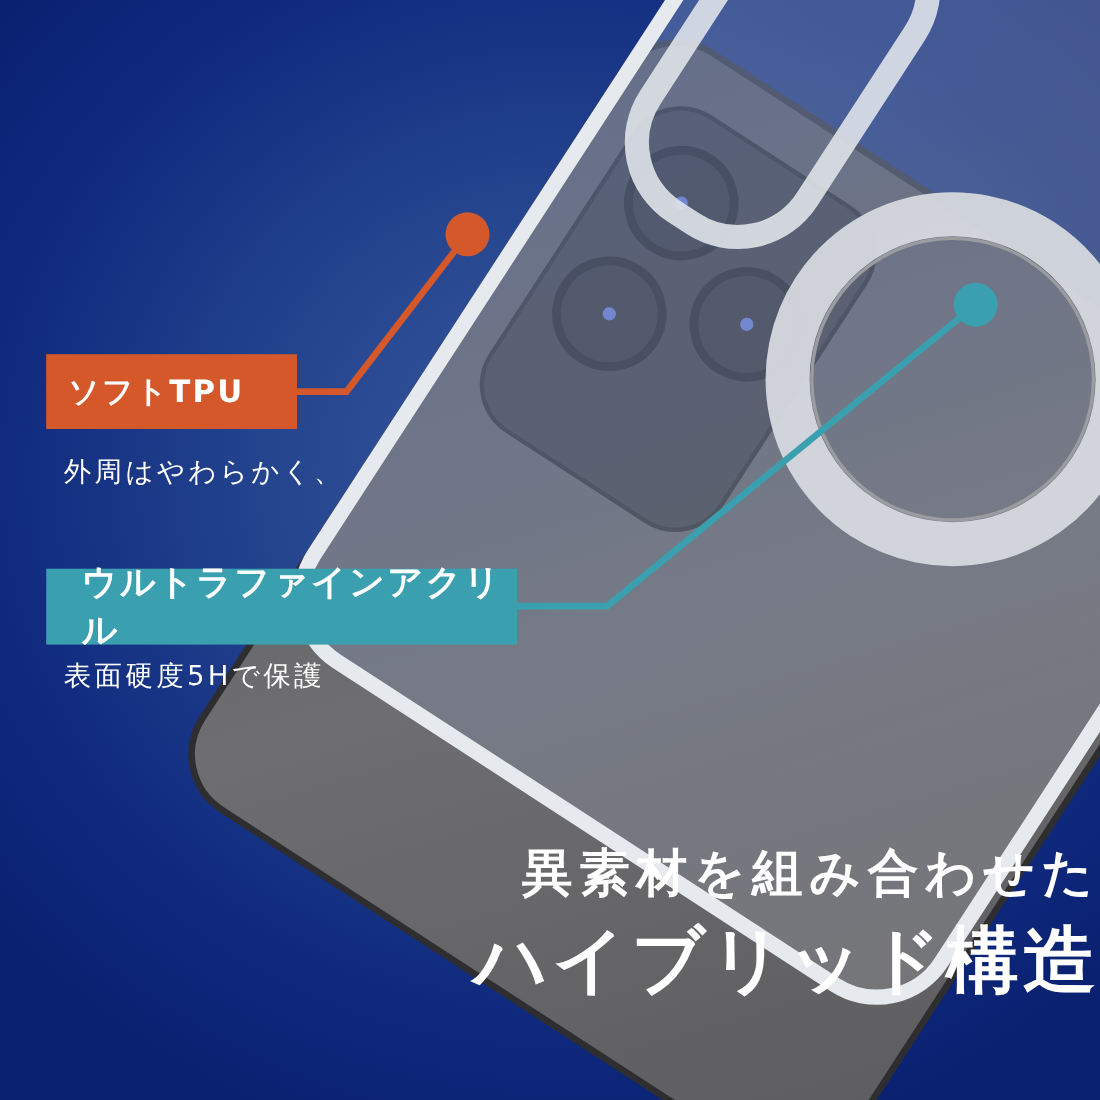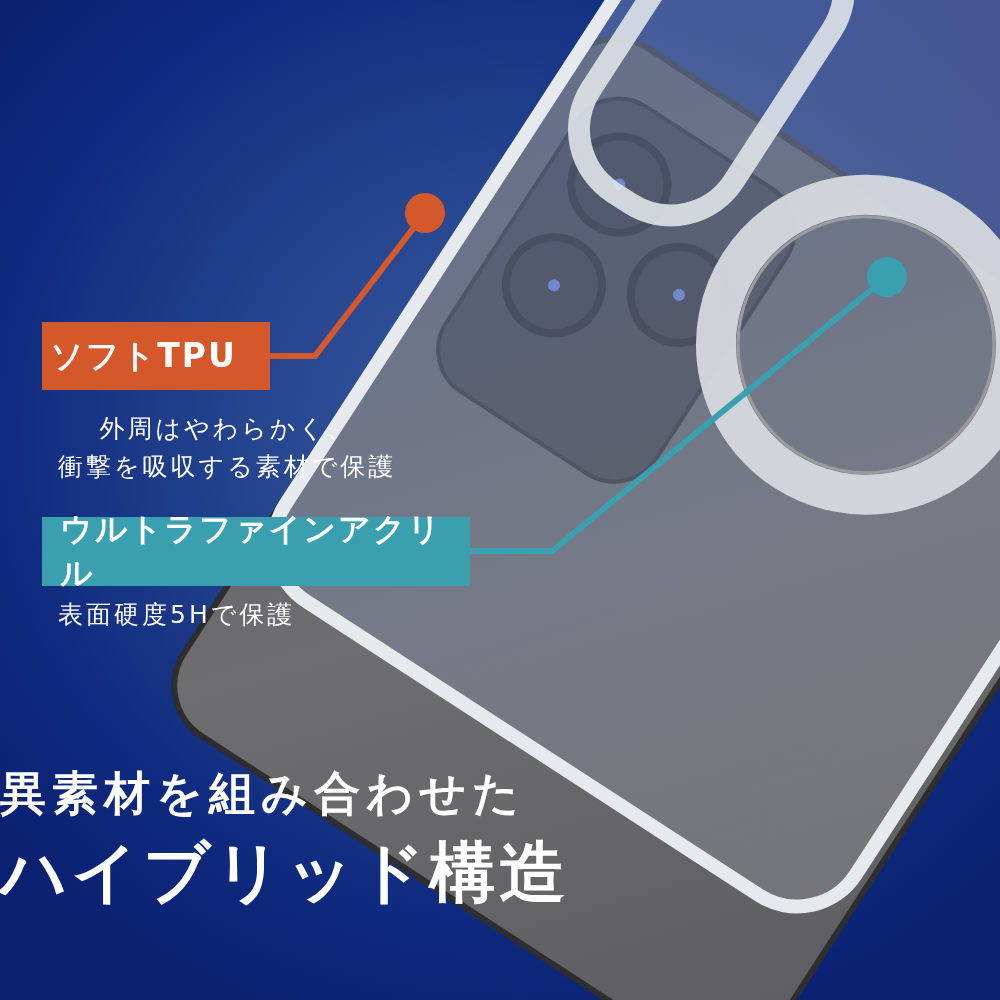--- a/index.html
+++ b/index.html
@@ -9,34 +9,34 @@
     background: radial-gradient(ellipse 700px 650px at 520px 430px, #3a5aa0 0%, #24448e 40%, #0f2a7e 75%, #0a2070 100%);
   }
   .scene { position: absolute; inset: 0; }
   .label-box {
     position: absolute; color: #fff; font-weight: bold;
     display: flex; align-items: center; box-sizing: border-box;
     letter-spacing: 2px;
   }
   .label-orange {
     left: 42px; top: 322px; width: 228px; height: 68px;
-    font-size: 33px; padding-left: 8px;
+    font-size: 28px; padding-left: 20px;
   }
   .label-teal {
     left: 42px; top: 517px; width: 428px; height: 69px;
-    font-size: 32px; padding-left: 18px;
+    font-size: 32px; padding-left: 32px;
   }
   .desc {
     position: absolute; left: 58px; color: #fff; font-size: 25px;
     line-height: 38px; letter-spacing: 3px;
   }
   .desc-1 { top: 410px; text-align: center; }
   .desc-2 { top: 596px; }
   .headline {
-    position: absolute; left: 0; width: 1000px; text-align: left;
+    position: absolute; left: 0; width: 1000px; text-align: right;
     color: #fff; font-weight: bold;
   }
   .headline-sub { top: 763px; font-size: 46px; letter-spacing: 6px; }
   .headline-main { top: 828px; font-size: 66px; letter-spacing: 4px; }
 </style>
 </head>
 <body>
 
 <div class="scene">
   <svg width="1000" height="1000" viewBox="0 0 1000 1000" style="position:absolute;left:0;top:0">
@@ -81,21 +81,20 @@
     <circle cx="425" cy="213" r="20" fill="#D4582A"></circle>
     <polyline points="468,551 552,551 887,277" fill="none" stroke="#3A9FAE" stroke-width="6"></polyline>
     <circle cx="887" cy="277" r="20" fill="#3A9FAE"></circle>
   </svg>
 </div>
 
 <div class="label-box label-orange" style="background:#D4582A">ソフトTPU</div>
 
 <div class="desc desc-1">
   <div>外周はやわらかく、</div>
-  <div>衝撃を吸収する素材で保護</div>
 </div>
 
 <div class="label-box label-teal" style="background:#3A9FAE">ウルトラファインアクリル</div>
 
 <div class="desc desc-2">
   <div>表面硬度5Hで保護</div>
 </div>
 
 <div class="headline headline-sub">異素材を組み合わせた</div>
 <div class="headline headline-main">ハイブリッド構造</div>

